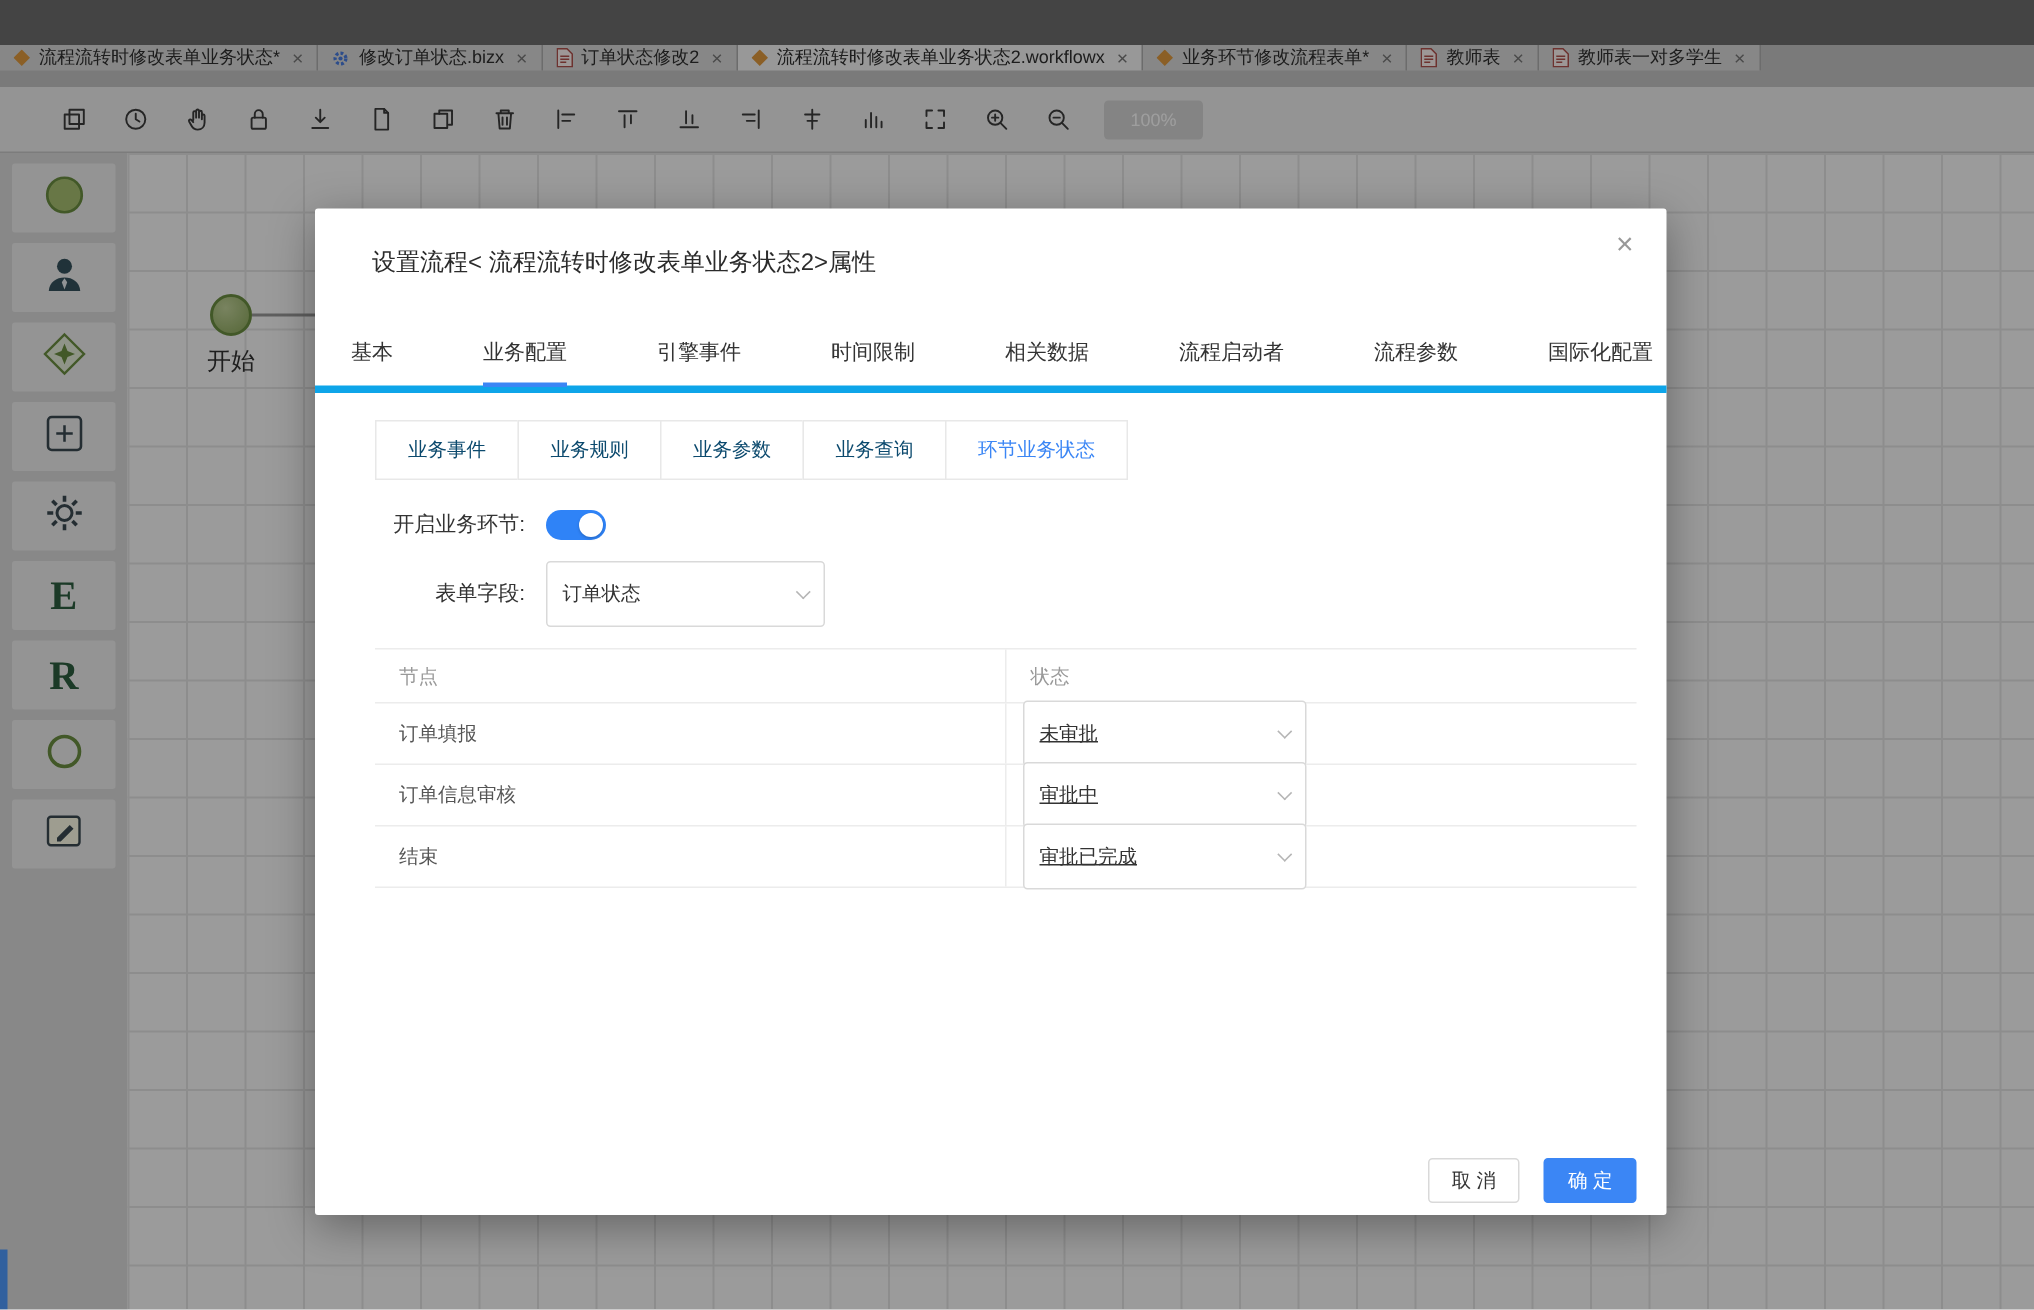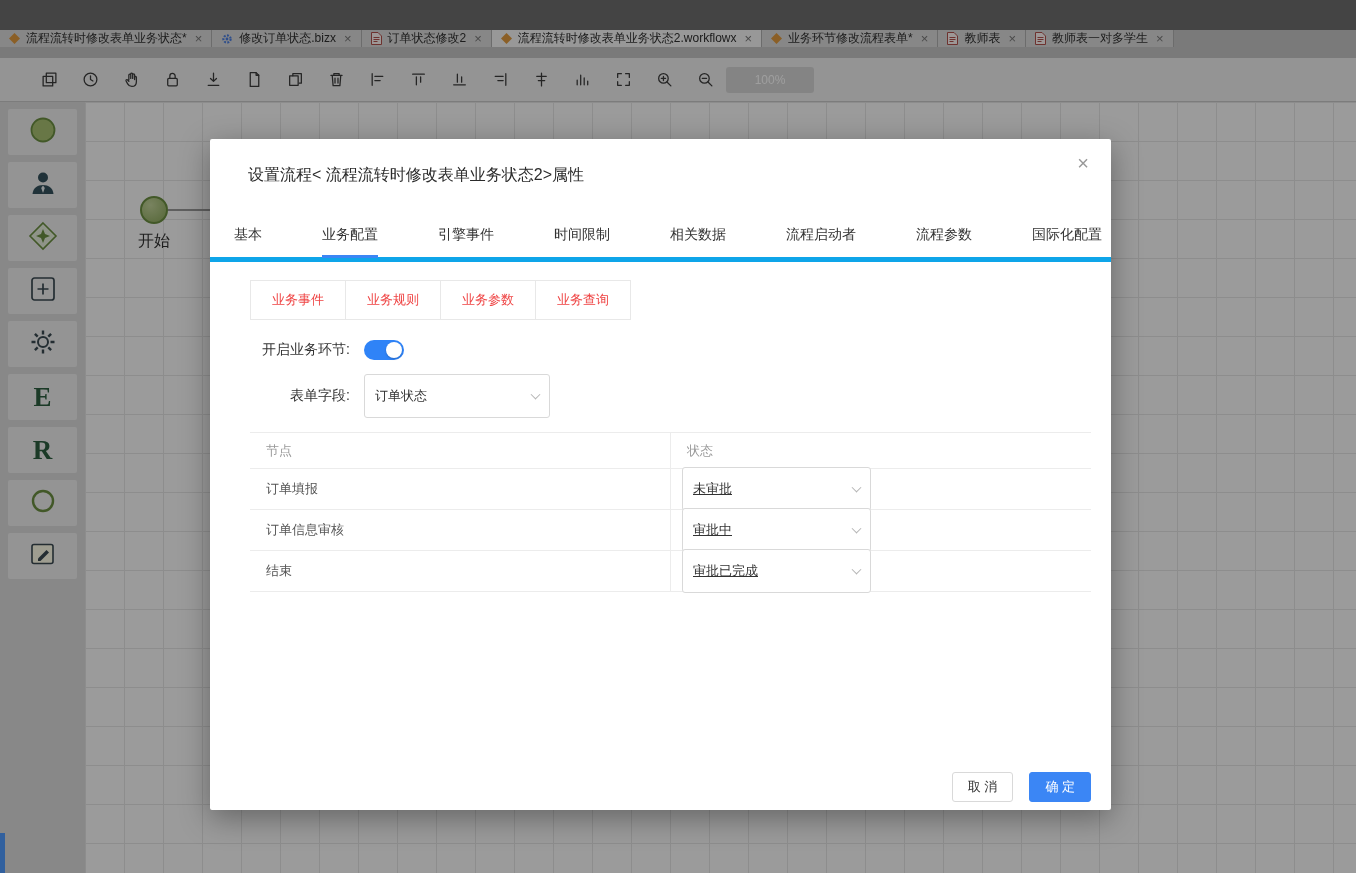--- a/index.html
+++ b/index.html
@@ -12,21 +12,21 @@
   .tab-bar{height:28px;background:#c6c6c6;display:flex;align-items:flex-start;overflow:hidden;}
   .tab{display:flex;align-items:center;gap:6px;padding:0 9px;background:#dadada;border-right:1px solid #aeaeae;font-size:12px;color:#2f2f2f;white-space:nowrap;cursor:pointer;}
   .tab.active{background:#f5f5f5;}
   .tab-close{color:#777;font-size:13px;margin-left:2px;}
   .tab-icon{display:flex;align-items:center;}
   .tab-icon svg{display:block;}
 
   .toolbar{height:44px;background:#efefef;border-bottom:1px solid #c9c9c9;display:flex;align-items:center;padding-left:38px;}
   .t-icons{display:flex;align-items:center;gap:19px;}
   .tbtn{width:22px;height:22px;display:flex;align-items:center;justify-content:center;cursor:pointer;}
-  .zoom-box{margin-left:10px;width:88px;height:26px;background:#d6d6d6;border-radius:3px;color:#fff;font-size:12px;display:flex;align-items:center;justify-content:center;cursor:pointer;}
+  .zoom-box{margin-left:20px;width:66px;height:26px;background:#d6d6d6;border-radius:3px;color:#fff;font-size:12px;display:flex;align-items:center;justify-content:center;cursor:pointer;}
 
   .body-area{position:absolute;top:102px;bottom:0;left:0;right:0;display:flex;}
   .sidebar{width:85px;background:#dcdcdc;flex:none;}
   .s-item{width:69px;height:46px;margin:7px auto 0;background:#efefef;border-radius:2px;display:flex;align-items:center;justify-content:center;cursor:pointer;}
   .letter-glyph{font-family:"Liberation Serif","DejaVu Serif",serif;font-size:27px;font-weight:bold;color:#2c5e3f;line-height:1;}
 
   .canvas{flex:1;position:relative;background:#fafafa;background-image:linear-gradient(#e4e4e4 1px,transparent 1px),linear-gradient(90deg,#e4e4e4 1px,transparent 1px);background-size:39px 39px;}
   .connector{position:absolute;left:83px;top:107px;width:110px;height:0;border-top:2px solid #9a9a9a;}
   .start-node{position:absolute;left:55px;top:94px;width:28px;height:28px;border-radius:50%;background:radial-gradient(circle at 35% 30%,#c3d49b,#8ba75b);border:2px solid #6b8f41;cursor:pointer;}
   .start-label{position:absolute;left:46px;top:129px;width:46px;text-align:center;font-size:16px;color:#333;}
@@ -36,21 +36,21 @@
   .overlay{position:absolute;inset:0;background:rgba(0,0,0,0.38);z-index:10;}
 
   
   .modal{position:absolute;left:210px;top:139px;width:901px;height:671px;background:#fff;z-index:20;border-radius:2px;box-shadow:0 8px 30px rgba(0,0,0,.35);}
   .m-title{padding:26px 38px 0;font-size:16px;color:#2b2b2b;}
   .m-close{position:absolute;top:14px;right:22px;font-size:20px;color:#999;cursor:pointer;line-height:1;}
   .m-tabs{display:flex;gap:60px;padding:0 24px;margin-top:40px;border-bottom:5px solid #0ea5e9;}
   .m-tab{font-size:14px;color:#333;padding-bottom:13px;position:relative;cursor:pointer;white-space:nowrap;}
   .m-tab.active::after{content:"";position:absolute;left:0;right:0;bottom:-1px;height:3px;background:#3b86f5;}
   .sub-tabs{display:flex;margin:18px 20px 0 40px;}
-  .sub-tab{border:1px solid #e8e8e8;margin-left:-1px;height:40px;display:flex;align-items:center;padding:0 21px;font-size:13px;color:#ef4444;cursor:pointer;background:#fff;white-space:nowrap;}
+  .sub-tab{border:1px solid #e8e8e8;margin-left:-1px;height:40px;display:flex;align-items:center;padding:0 21px;font-size:13px;color:#0c4a6e;cursor:pointer;background:#fff;white-space:nowrap;}
   .sub-tab:first-child{margin-left:0;}
   .sub-tab.active{color:#3b86f5;}
 
   .form{padding:20px 40px 0;}
   .form-row{display:flex;align-items:center;margin-bottom:14px;}
   .form-label{width:100px;text-align:right;font-size:14px;color:#333;margin-right:14px;flex:none;}
   .toggle{width:40px;height:20px;border-radius:10px;background:#2f83f7;position:relative;cursor:pointer;flex:none;}
   .toggle::after{content:"";position:absolute;right:2px;top:2px;width:16px;height:16px;border-radius:50%;background:#fff;box-shadow:0 1px 2px rgba(0,0,0,.2);}
   .select{width:186px;height:44px;border:1px solid #d9d9d9;border-radius:3px;display:flex;align-items:center;padding:0 24px 0 10px;font-size:13px;color:#333;position:relative;cursor:pointer;background:#fff;white-space:nowrap;overflow:hidden;}
   .select .chev{position:absolute;right:10px;top:50%;width:7px;height:7px;border-right:1.5px solid #b5b5b5;border-bottom:1.5px solid #b5b5b5;transform:translateY(-70%) rotate(45deg);}
@@ -313,20 +313,21 @@
       <div class="m-tab">相关数据</div>
       <div class="m-tab">流程启动者</div>
       <div class="m-tab">流程参数</div>
       <div class="m-tab">国际化配置</div>
     </div>
   <div class="sub-tabs">
       <div class="sub-tab">业务事件</div>
       <div class="sub-tab">业务规则</div>
       <div class="sub-tab">业务参数</div>
       <div class="sub-tab">业务查询</div>
+      <div class="sub-tab active">环节业务状态</div>
     </div>
   <div class="form">
     <div class="form-row">
       <div class="form-label">开启业务环节:</div>
       <div class="toggle"></div>
     </div>
     <div class="form-row">
       <div class="form-label">表单字段:</div>
       <div class="select">
         <span>订单状态</span>

